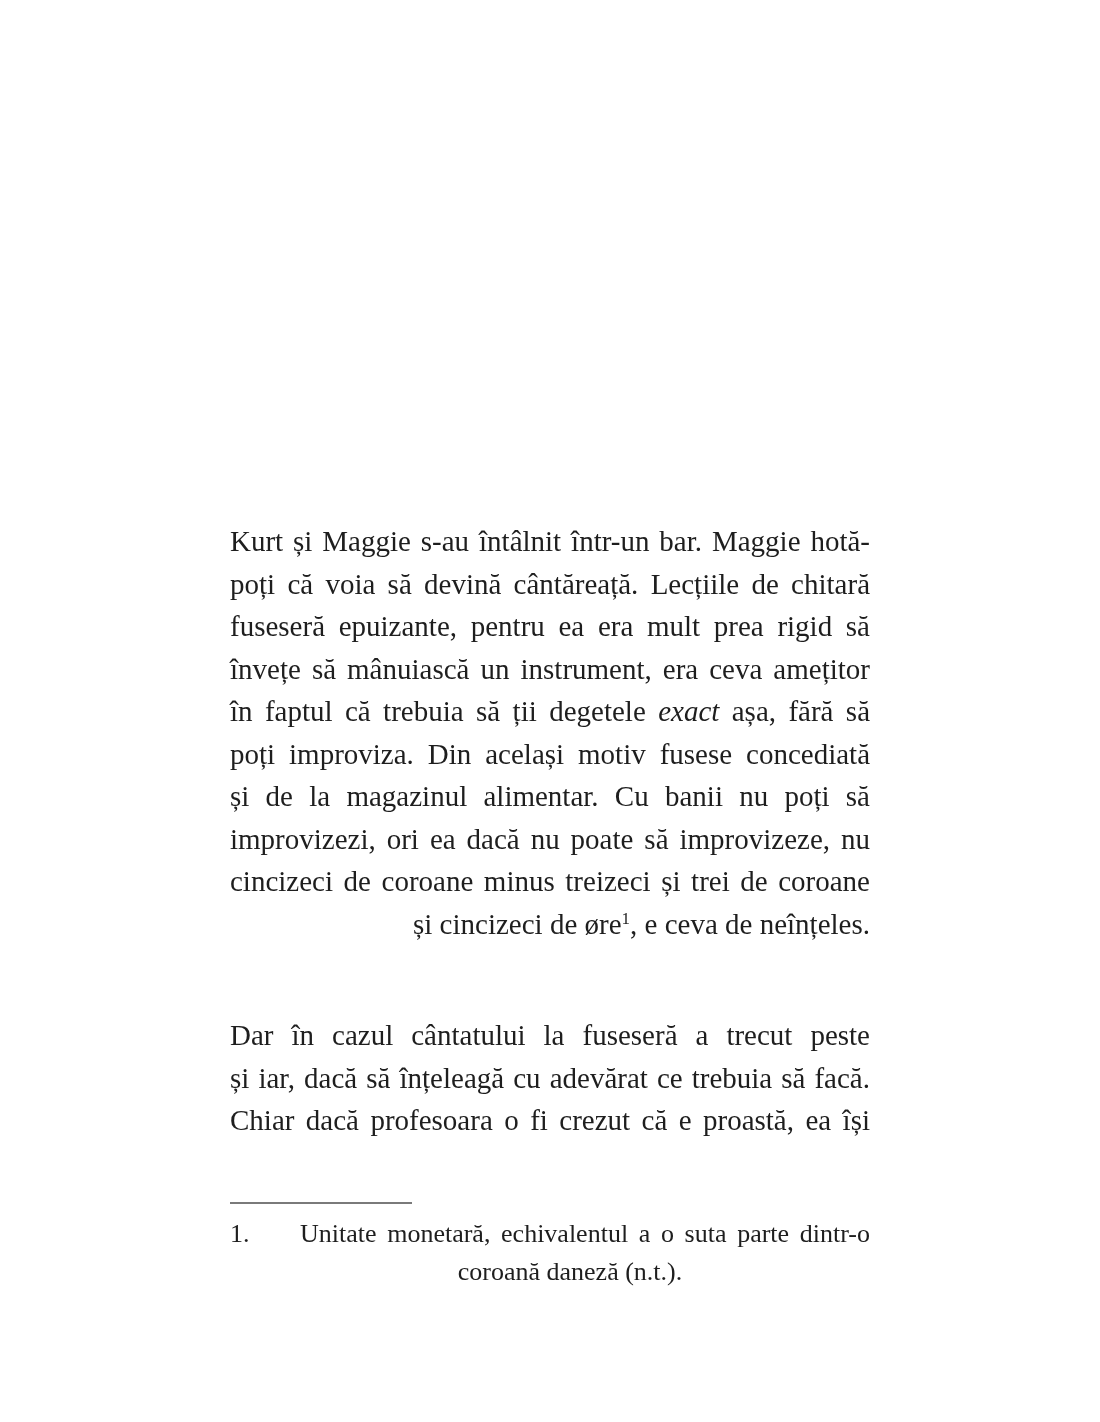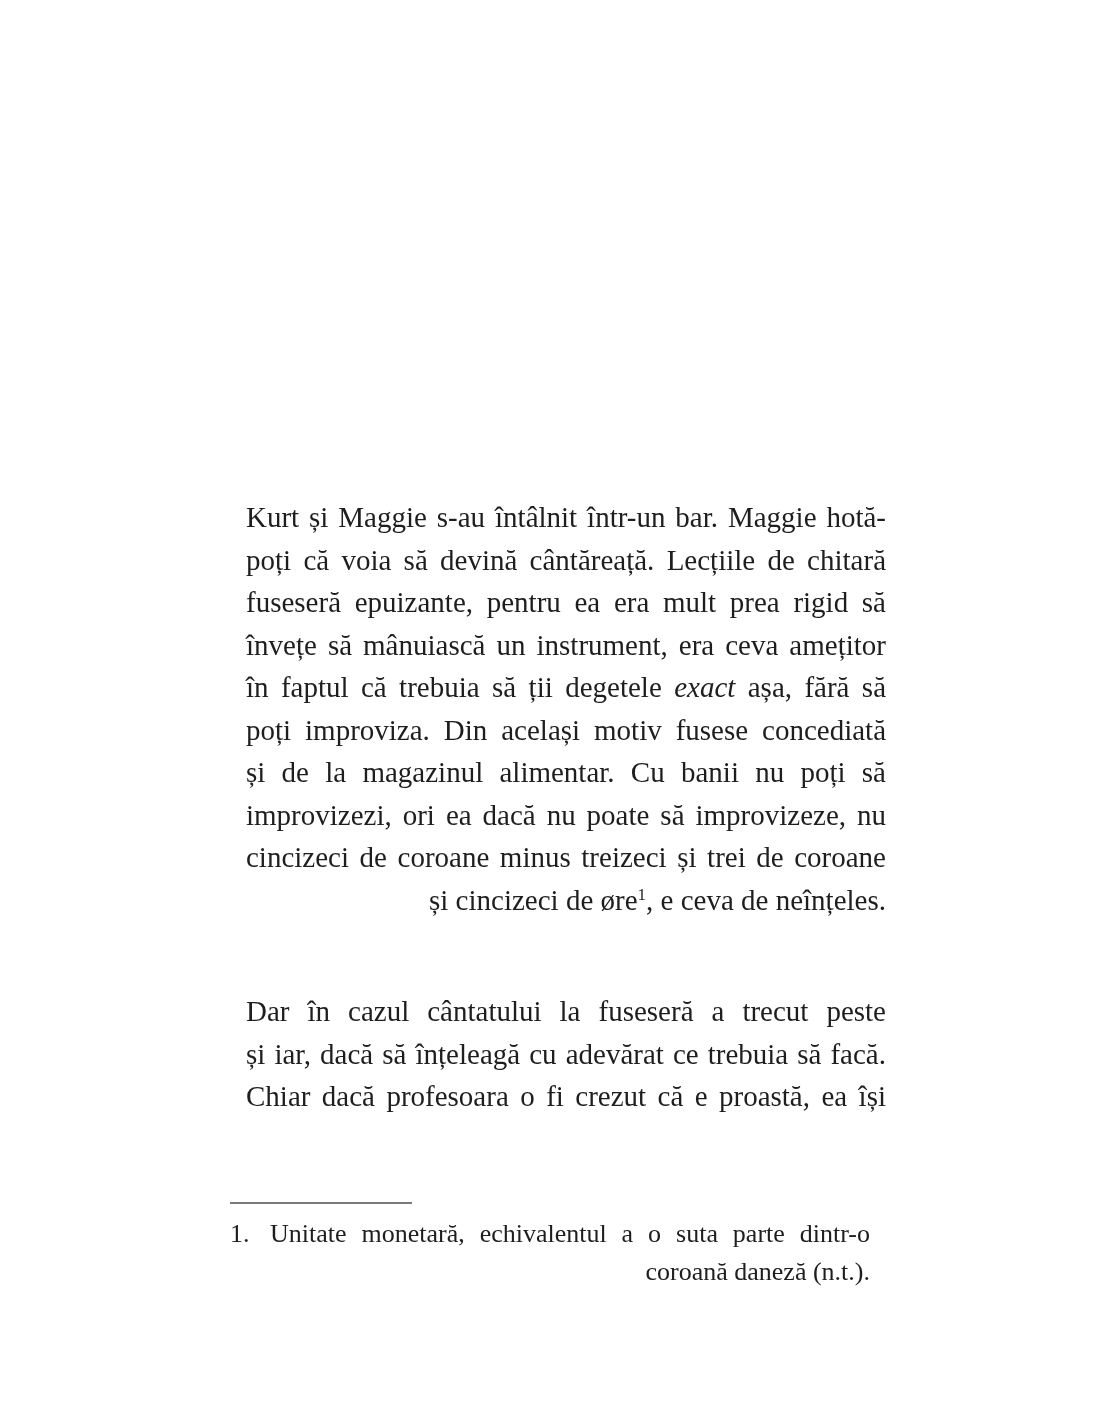--- a/index.html
+++ b/index.html
@@ -14,25 +14,26 @@
     position:relative;
     overflow:hidden;
     font-family:"Liberation Serif", serif;
   }
   .page{
     position:absolute;inset:0;
     background:var(--bg);
   }
   .para{
     position:absolute;
-    left:246px;
+    left:230px;
     width:640px;
     font-size:29px;
     line-height:42.5px;
     color:var(--fg);
+    margin-top:24px;
   }
   #para-1{top:496px;}
   #para-2{top:990px;}
   .line{text-align:right;white-space:normal;}
   .line.j{text-align:justify;text-align-last:justify;}
   .it{font-style:italic;}
   .sup{
     font-size:17px;
     line-height:0;
     position:relative;
@@ -51,22 +52,22 @@
     padding-left:40px;
     box-sizing:border-box;
     font-size:26px;
     line-height:38px;
     color:var(--fg);
   }
   .fn-marker{
     position:absolute;
     left:0;top:0;
   }
-  .fn-line{text-align:right;}
-  .fn-line.j{text-align:justify;text-align-last:justify;}
+  .fn-line{text-align:center;}
+  .fn-line.j{text-align:justify;text-align-last:justify;margin-left:30px;}
 </style>
 </head>
 <body>
 
 <div class="page">
   <div id="para-1" class="para">
       <div class="line j"><span>Kurt și Maggie s-au întâlnit într-un bar. Maggie hotă-</span></div>
       <div class="line j"><span>poți că voia să devină cântăreață. Lecțiile de chitară</span></div>
       <div class="line j"><span>fuseseră epuizante, pentru ea era mult prea rigid să</span></div>
       <div class="line j"><span>învețe să mânuiască un instrument, era ceva amețitor</span></div>

